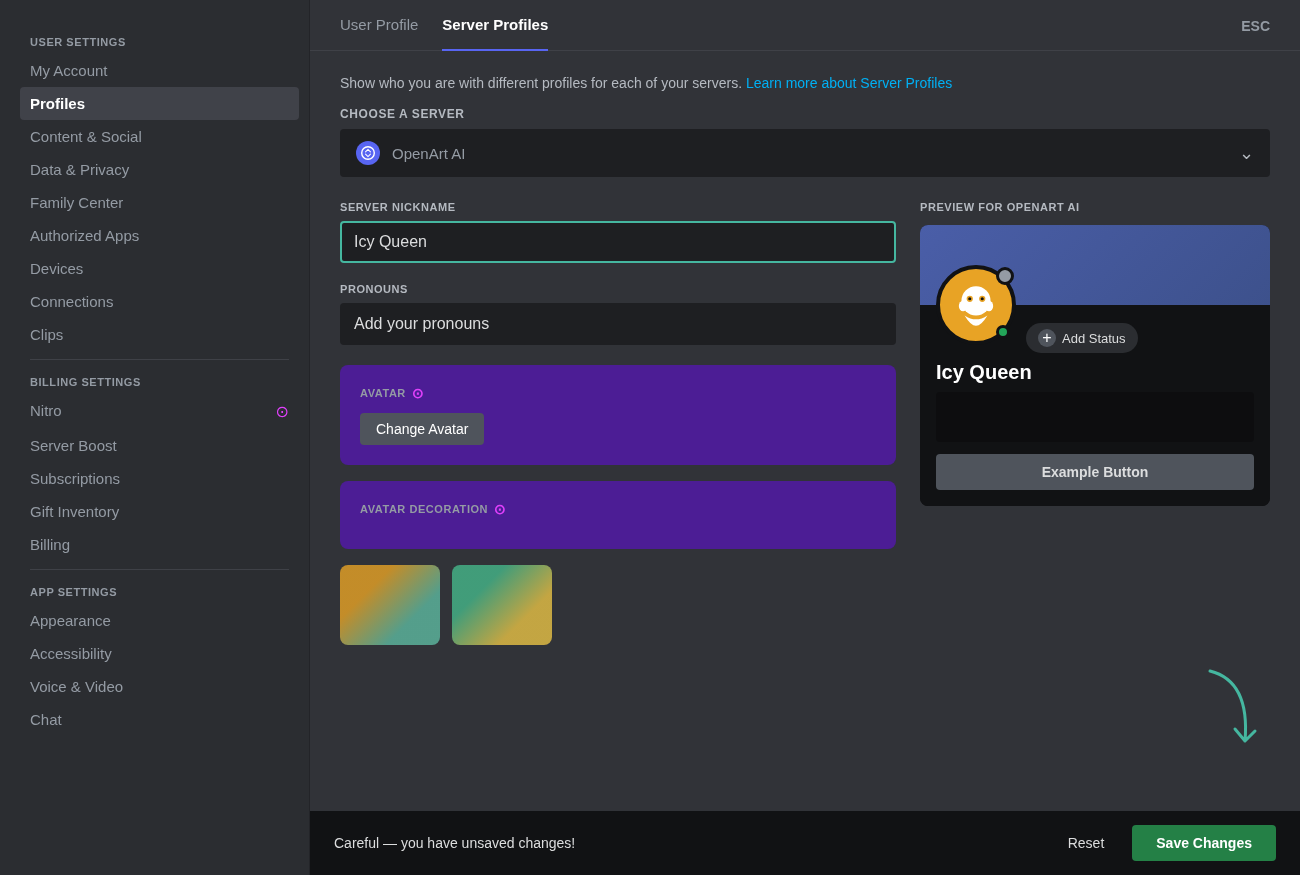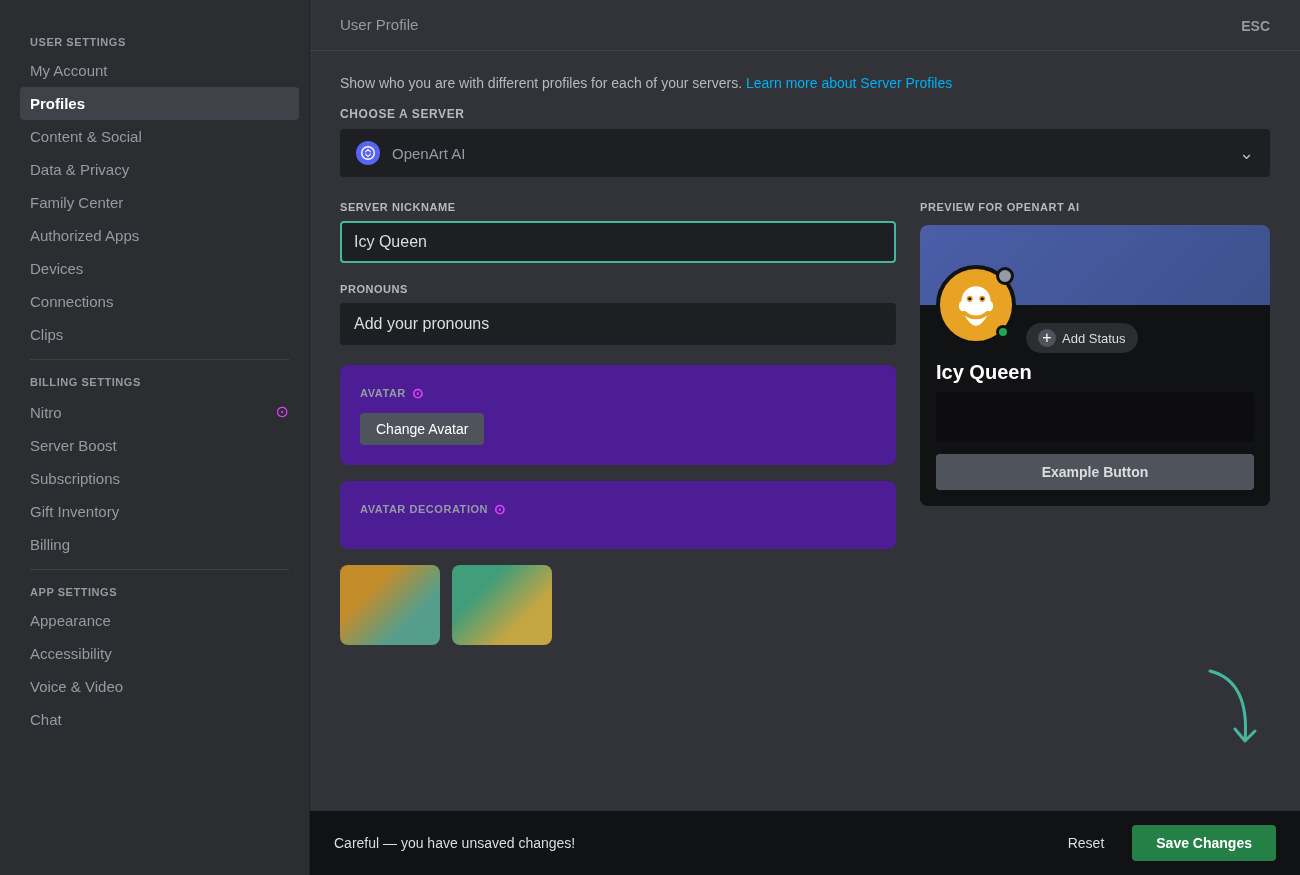--- a/index.html
+++ b/index.html
@@ -32,21 +32,21 @@
     .sidebar-section-label {
       font-size: 11px;
       font-weight: 700;
       color: #949ba4;
       text-transform: uppercase;
       letter-spacing: 0.05em;
       margin: 16px 10px 6px 10px;
     }
     .sidebar-item {
       display: flex;
-      align-items: flex-end;
+      align-items: flex-start;
       padding: 8px 10px;
       border-radius: 4px;
       cursor: pointer;
       font-size: 15px;
       color: #949ba4;
       gap: 6px;
       position: relative;
     }
     .sidebar-item.active {
       background: #404249;
@@ -502,20 +502,23 @@
     <div class="sidebar-item">
       <span>Chat</span>
     </div>
   </div>
 
   <div class="main-content">
 
     <div class="tabs-bar">
       <div class="tab">
         <span>User Profile</span>
+      </div>
+      <div class="tab active">
+        <span>Server Profiles</span>
       </div>
       <div class="esc-label">ESC</div>
     </div>
 
     <div class="content-area">
 
       <p class="description-text">
         <span>Show who you are with different profiles for each of your servers.</span>
         <a href="#">Learn more about Server Profiles</a>
       </p>

